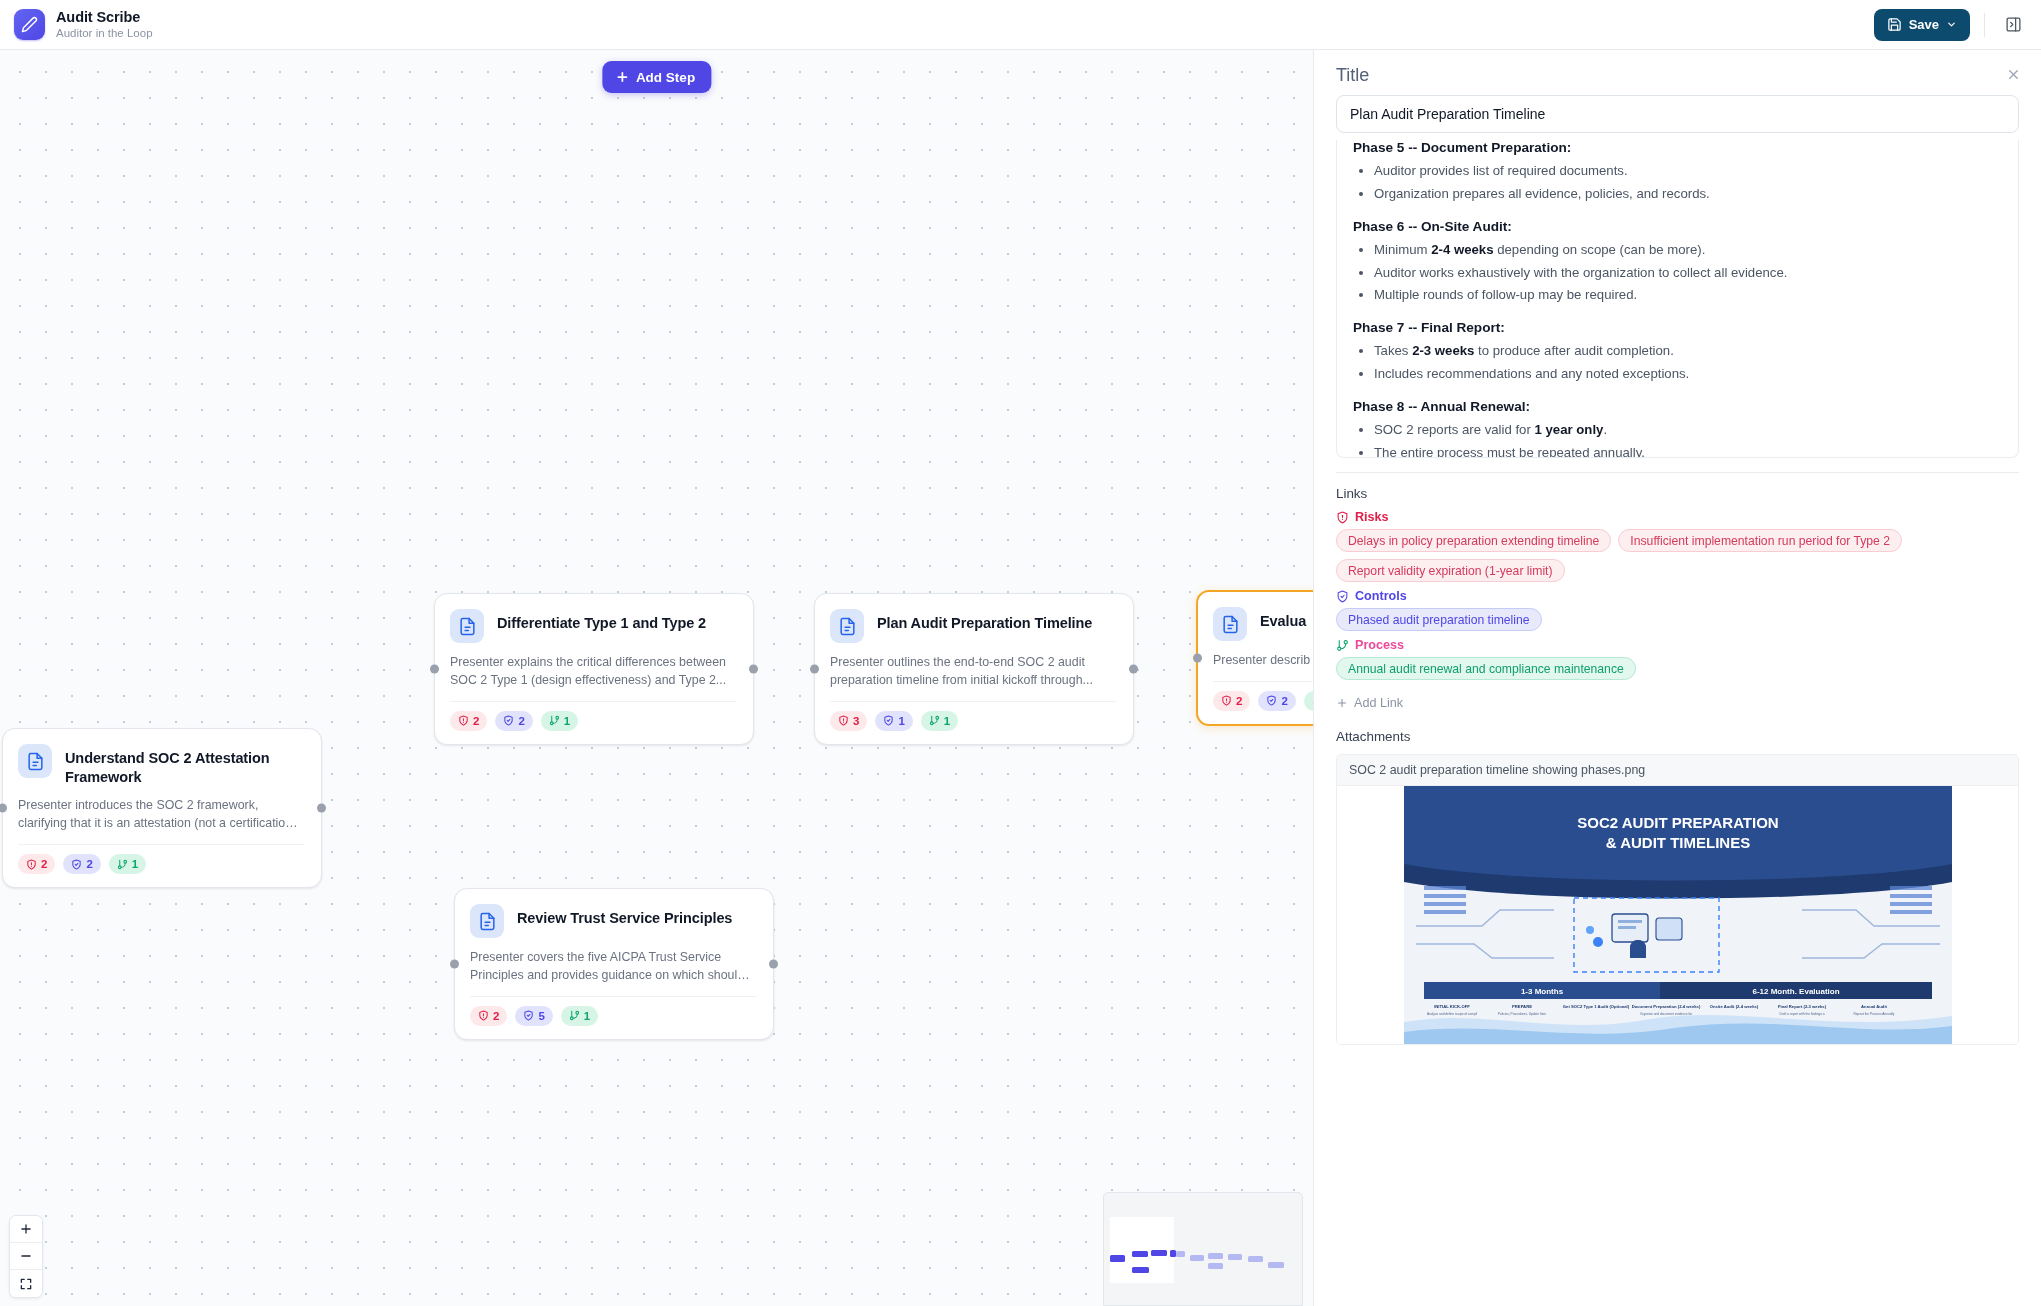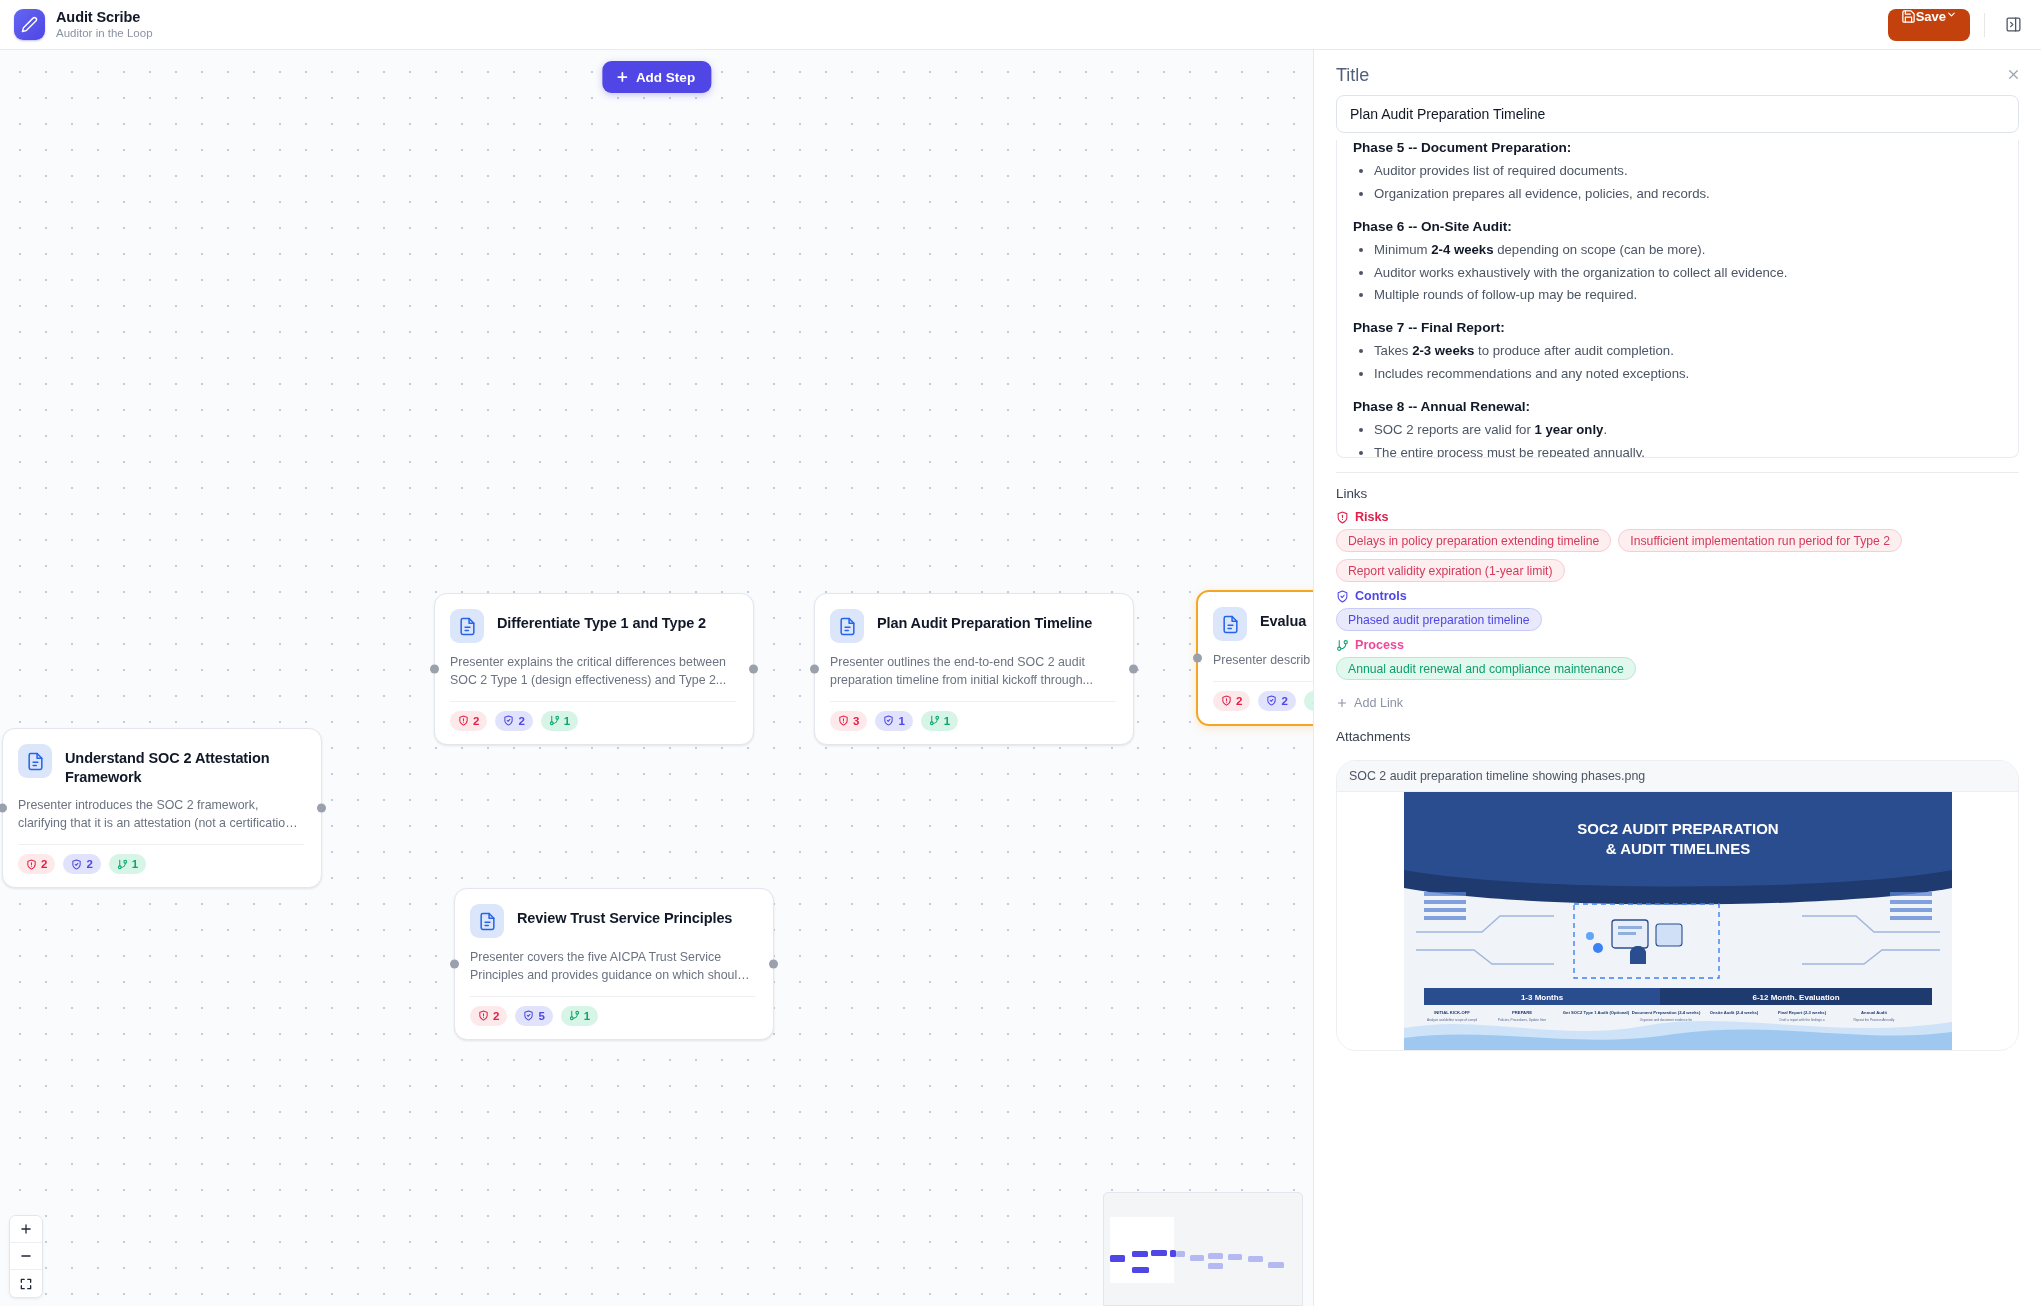--- a/index.html
+++ b/index.html
@@ -22,22 +22,22 @@
     width: 31px; height: 31px; border-radius: 9px;
     background: linear-gradient(135deg,#6366f1,#4f46e5);
     display: flex; align-items: center; justify-content: center;
     box-shadow: 0 1px 2px rgba(79,70,229,.35);
   }
   .brand-text { display: flex; flex-direction: column; line-height: 1.12; }
   .brand-title { font-size: 14.5px; font-weight: 700; color: #111827; letter-spacing: -.1px; }
   .brand-sub { font-size: 11.5px; color: #8b93a3; margin-top: 1px; }
   .topbar-right { margin-left: auto; display: flex; align-items: center; gap: 14px; }
   .save-btn {
-    background: #c2410c; color: #fff; border: none; border-radius: 8px;
-    height: 32px; padding: 0 13px; display: flex; align-items: flex-start; 
+    background: #0c4a6e; color: #fff; border: none; border-radius: 8px;
+    height: 32px; padding: 0 13px; display: flex; align-items: center; gap: 7px;
     font-size: 13px; font-weight: 600; cursor: pointer;
     font-family: "Liberation Sans", sans-serif;
   }
   .divider-v { width: 1px; height: 24px; background: #e5e7eb; }
   .icon-btn {
     width: 28px; height: 28px; border: none; background: transparent;
     display: flex; align-items: center; justify-content: center;
     cursor: pointer; border-radius: 6px; color: #4b5563;
   }
 
@@ -194,21 +194,21 @@
 
   .dropzone {
     margin-top: 8px; height: 40px; border: 1.5px dashed #ccd2dc; border-radius: 8px;
     display: flex; align-items: center; justify-content: center; gap: 8px;
     color: #5b6personally; cursor: pointer;
   }
   .dropzone { color: #55617a; }
   .dz-text { font-size: 13px; }
 
   .attach-card {
-    margin-top: 16px; border: 1px solid #eceef2; border-radius: 20px; overflow: hidden;
+    margin-top: 10px; border: 1px solid #eceef2; border-radius: 5px; overflow: hidden;
     background: #fff;
   }
   .attach-name {
     font-size: 12.4px; color: #4b5563; padding: 8px 12px; background: #f7f8fa;
     border-bottom: 1px solid #eceef2;
   }
   .attach-img-wrap { padding: 0; display: flex; justify-content: center; background: #fff; }
   .attach-img { width: 548px; height: 258px; display: block; }
 </style>
 </head>

